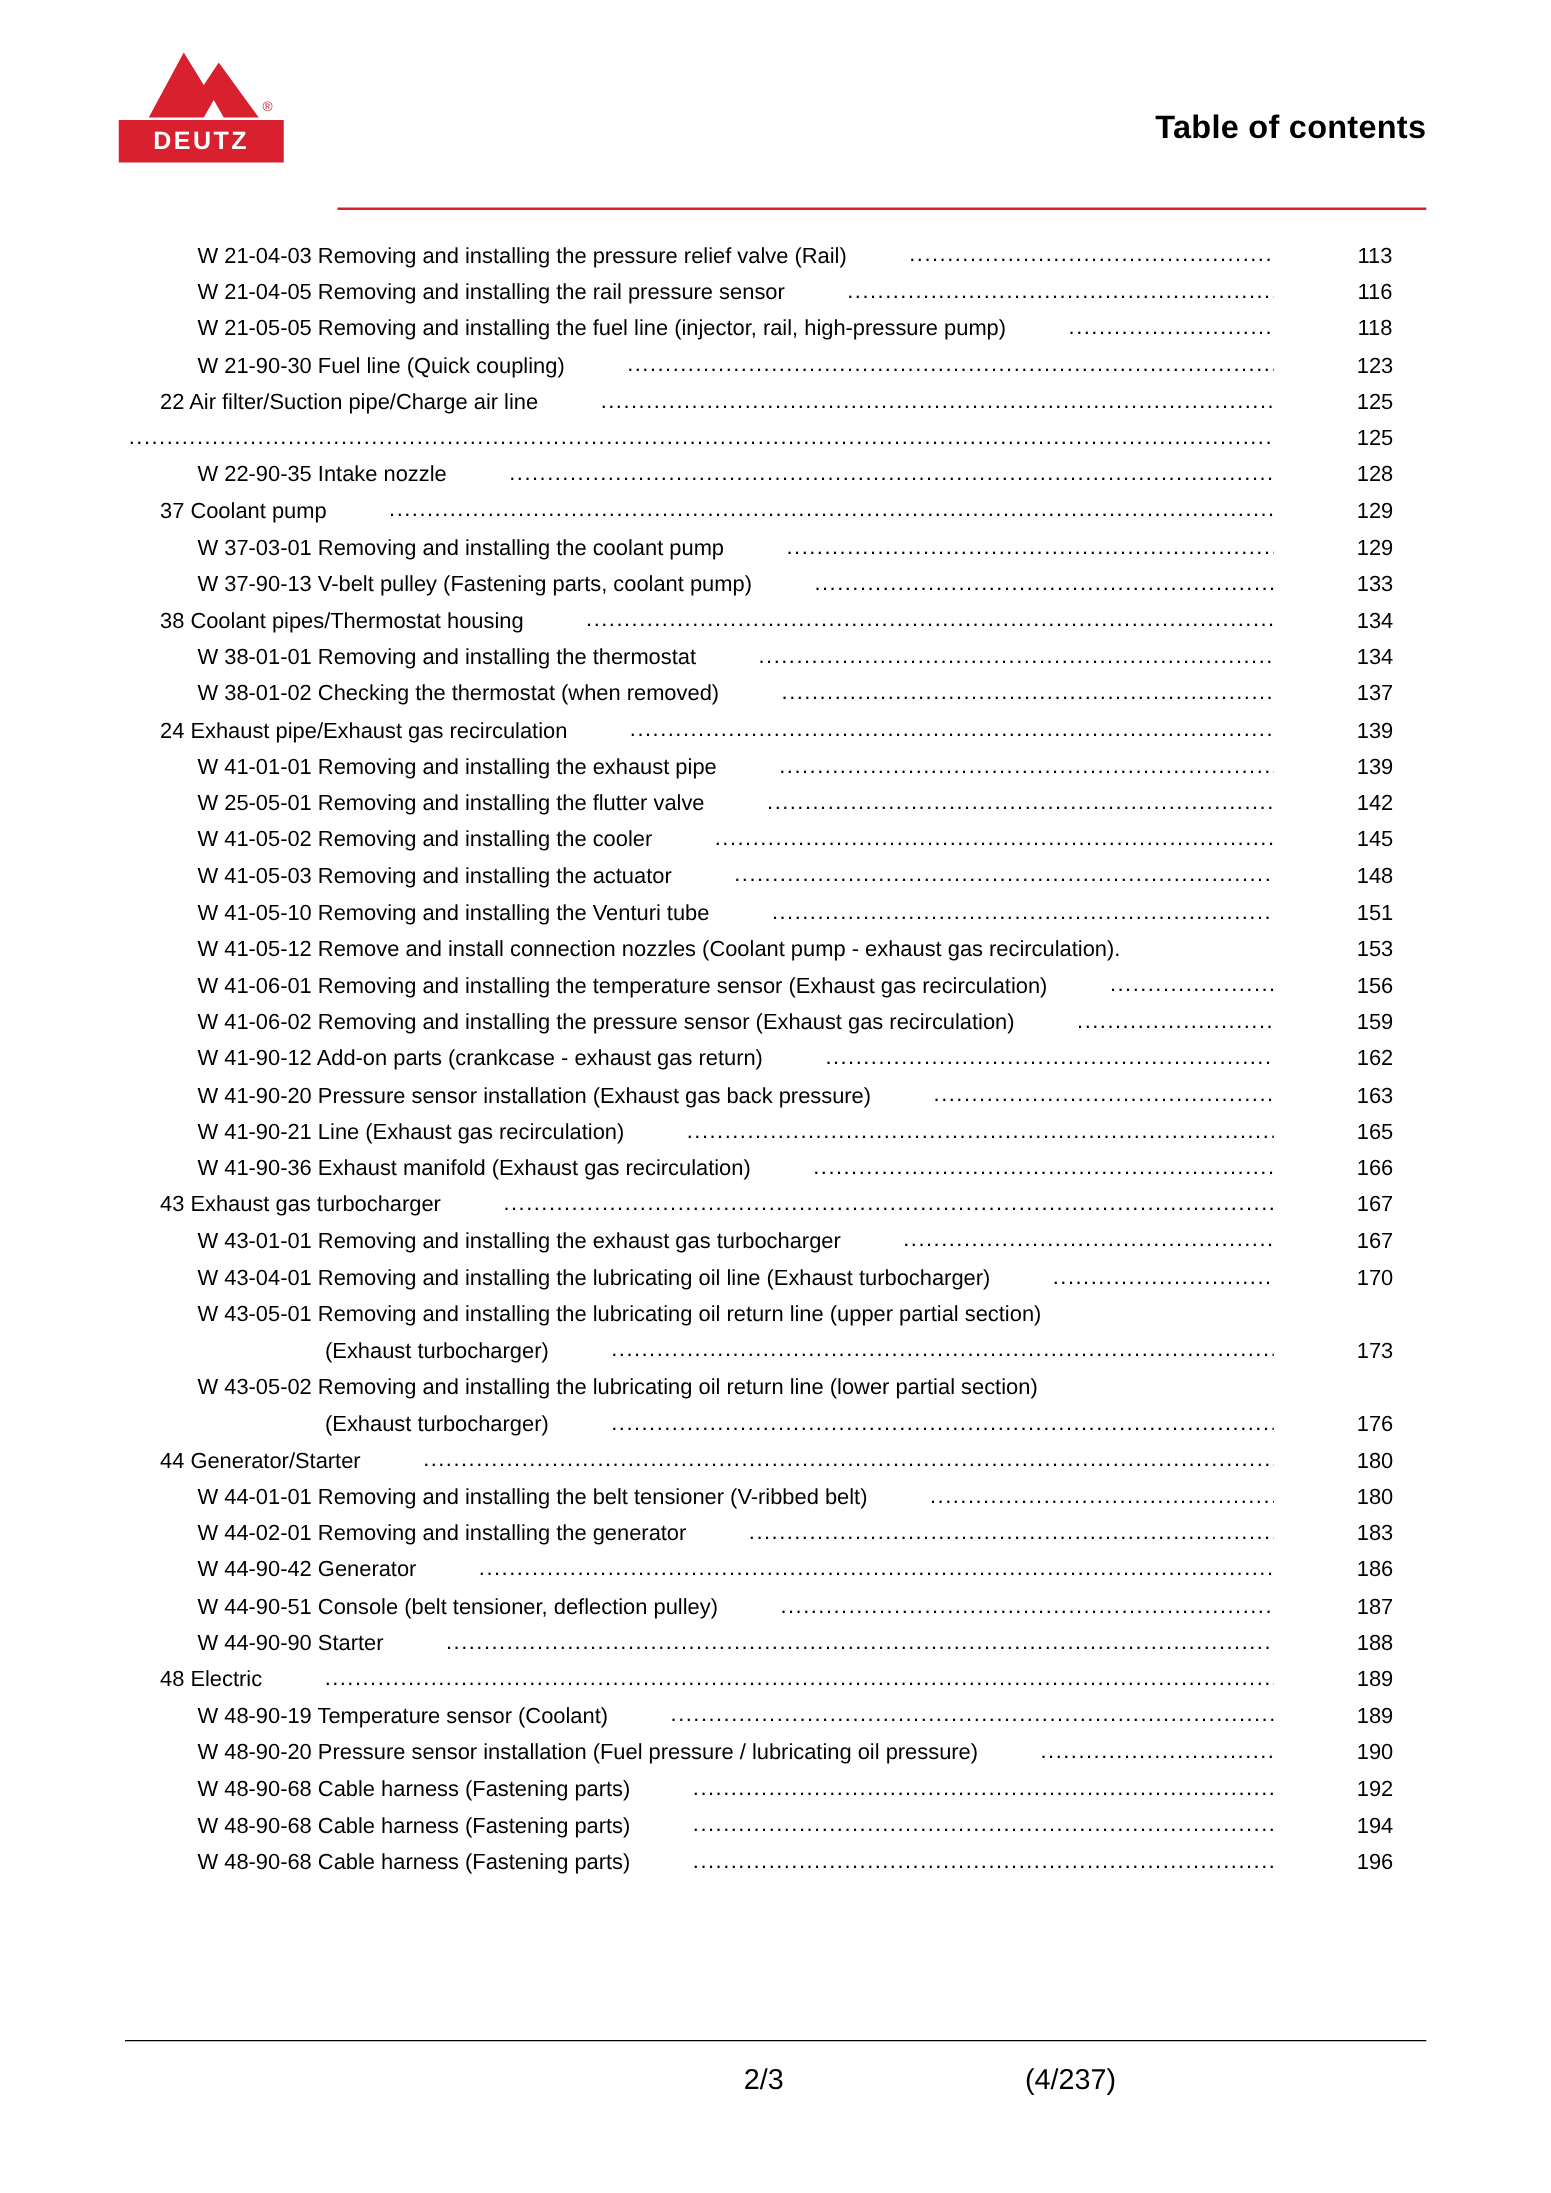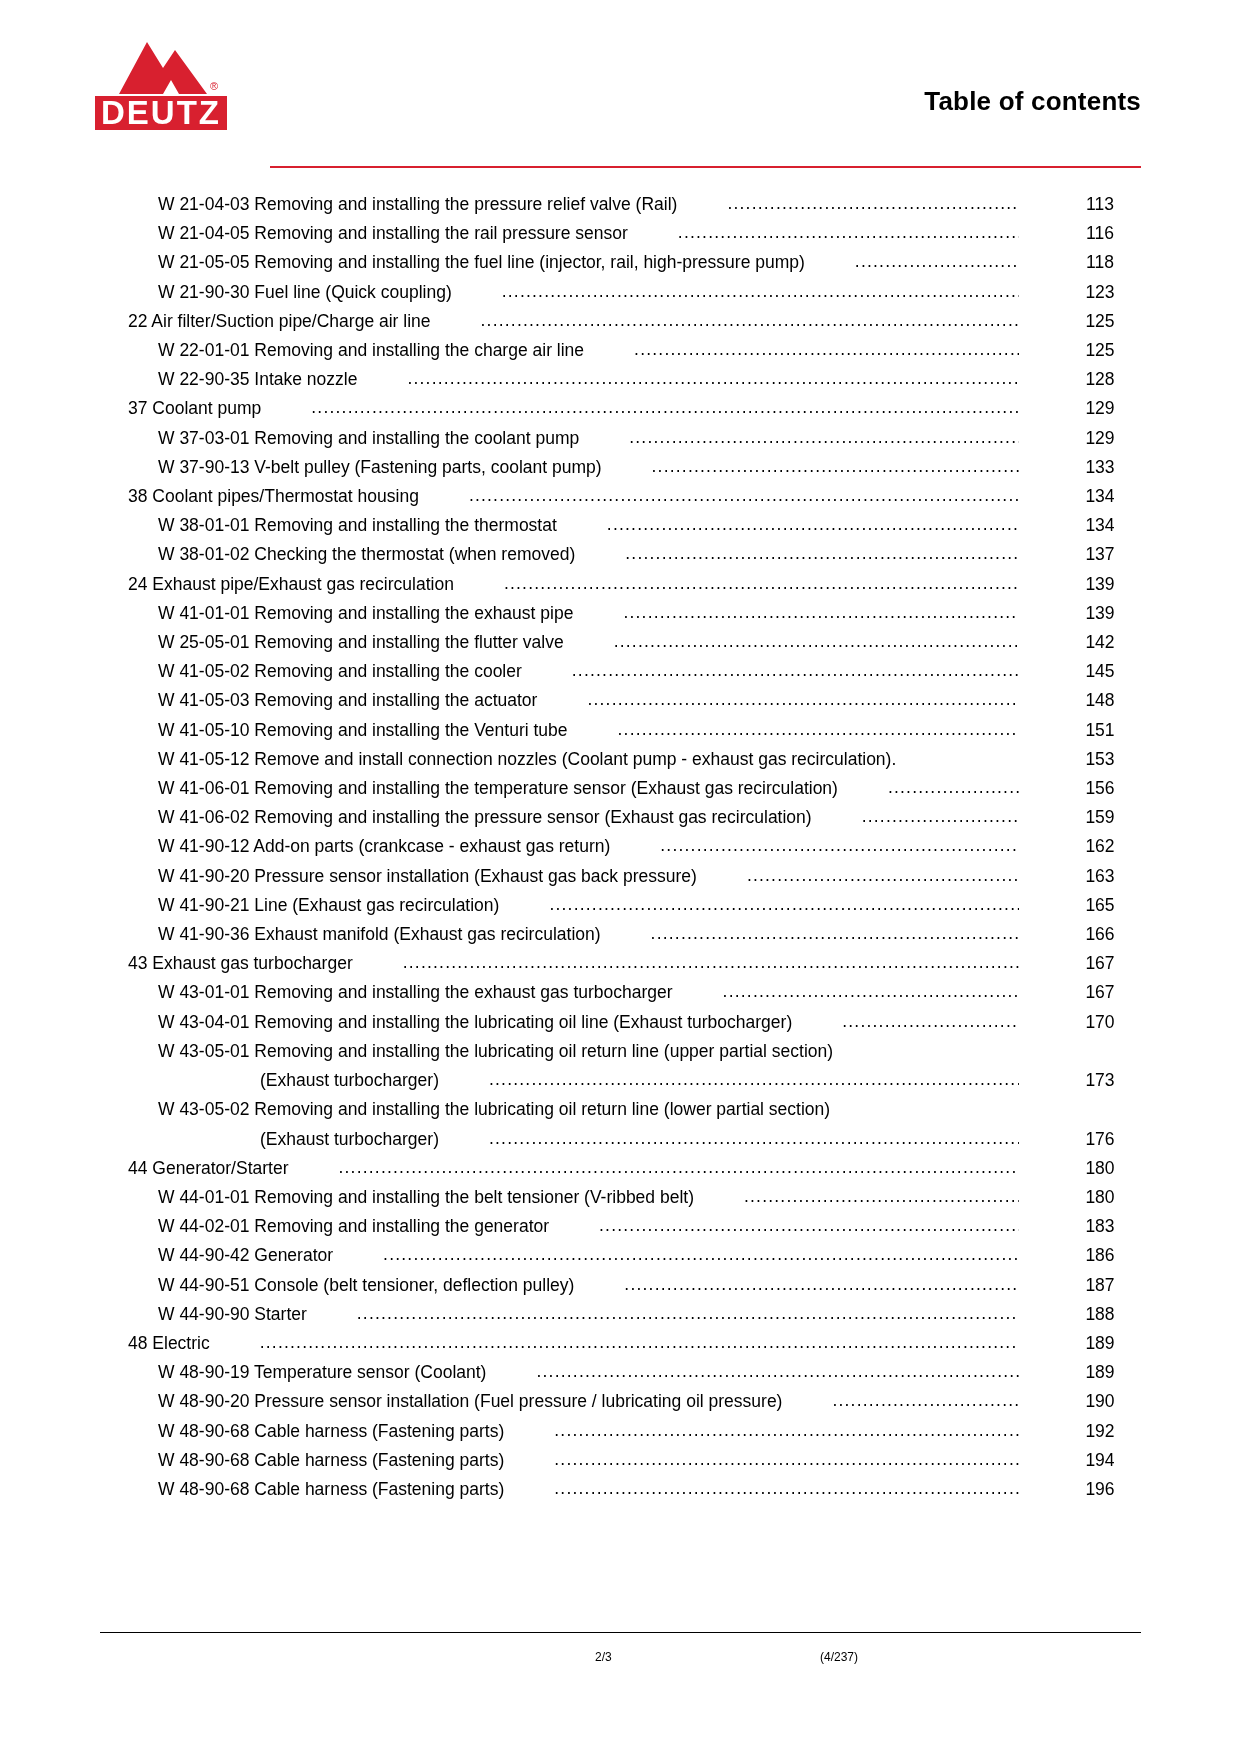--- a/index.html
+++ b/index.html
@@ -46,21 +46,21 @@
   }
   .logo-wordmark {
     position: absolute;
     left: 0px;
     top: 58px;
     width: 132px;
     height: 34px;
     background: #d8202f;
     color: #ffffff;
     font-weight: bold;
-    font-size: 33px;
+    font-size: 20px;
     letter-spacing: 2px;
     text-align: center;
     line-height: 34px;
   }
   .logo-reg {
     position: absolute;
     left: 115px;
     top: 42px;
     font-size: 11px;
     color: #d8202f;
@@ -132,21 +132,21 @@
     top: 1632px;
     height: 1px;
     background: #000000;
   }
   .footer {
     position: absolute;
     left: 100px;
     right: 100px;
     top: 1650px;
     height: 30px;
-    font-size: 12px;
+    font-size: 23px;
   }
   .footer-left {
     position: absolute;
     left: 495px;
     top: 0;
   }
   .footer-right {
     position: absolute;
     left: 720px;
     top: 0;
@@ -190,21 +190,20 @@
         <span class="label">W 21-90-30 Fuel line (Quick coupling)</span>
         <span class="dots">...............................................................................................................................................................</span>
         <span class="page-no">123</span>
       </div>
       <div class="toc-row lvl0">
         <span class="label">22 Air filter/Suction pipe/Charge air line</span>
         <span class="dots">...............................................................................................................................................................</span>
         <span class="page-no">125</span>
       </div>
       <div class="toc-row lvl1">
-        <span class="label">W 22-01-01 Removing and installing the charge air line</span>
         <span class="dots">...............................................................................................................................................................</span>
         <span class="page-no">125</span>
       </div>
       <div class="toc-row lvl1">
         <span class="label">W 22-90-35 Intake nozzle</span>
         <span class="dots">...............................................................................................................................................................</span>
         <span class="page-no">128</span>
       </div>
       <div class="toc-row lvl0">
         <span class="label">37 Coolant pump</span>

